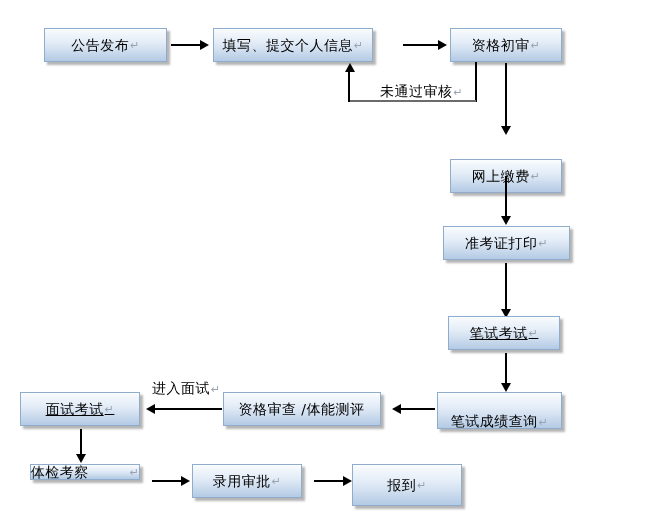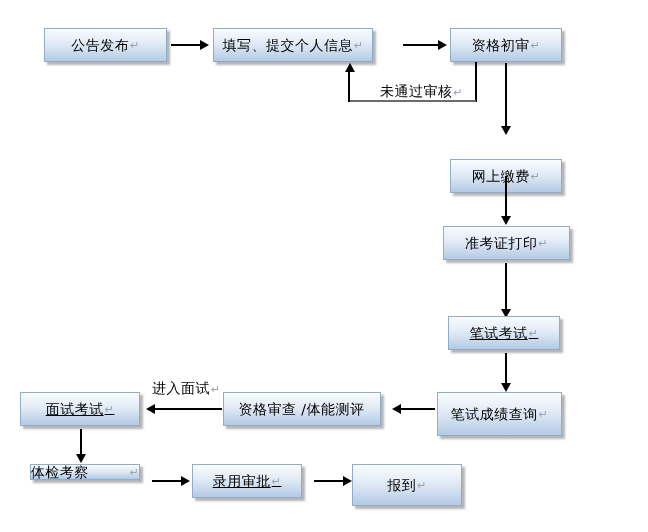--- a/index.html
+++ b/index.html
@@ -171,21 +171,21 @@
   <div class="node" style="left:448px; top:316px; width:112px; height:34px;text-decoration:underline;">
     <span class="lbl">笔试考试</span>
       <span class="ret">↵</span>
   </div>
 
   <div class="conn">
     <div class="vline" style="left:505px; top:353px; height:32px;"></div>
     <div class="arrow down" style="left:501px; top:383px;"></div>
   </div>
 
-  <div class="node" style="left:437px; top:392px; width:125px; height:44px;">
+  <div class="node" style="left:437px; top:392px; width:125px; height:37px;align-items:flex-end;">
     <span class="lbl">笔试成绩查询</span>
       <span class="ret">↵</span>
   </div>
 
   <div class="conn">
     <div class="hline" style="left:397px; top:408px; width:38px;"></div>
     <div class="arrow left" style="left:392px; top:404px;"></div>
   </div>
 
   <div class="node" style="left:223px; top:392px; width:158px; height:34px;">
@@ -214,21 +214,21 @@
   <div class="node" style="left:30px; top:464px; width:110px; height:16px;gap:40px;">
     <span class="lbl">体检考察</span>
       <span class="ret">↵</span>
   </div>
 
   <div class="conn">
     <div class="hline" style="left:152px; top:480px; width:32px;"></div>
     <div class="arrow right" style="left:181px; top:476px;"></div>
   </div>
 
-  <div class="node" style="left:192px; top:464px; width:110px; height:34px;text-decoration:underline;">
+  <div class="node" style="left:192px; top:464px; width:110px; height:34px;">
     <span class="lbl">录用审批</span>
       <span class="ret">↵</span>
   </div>
 
   <div class="conn">
     <div class="hline" style="left:314px; top:480px; width:32px;"></div>
     <div class="arrow right" style="left:343px; top:476px;"></div>
   </div>
 
   <div class="node" style="left:352px; top:464px; width:110px; height:42px;">

